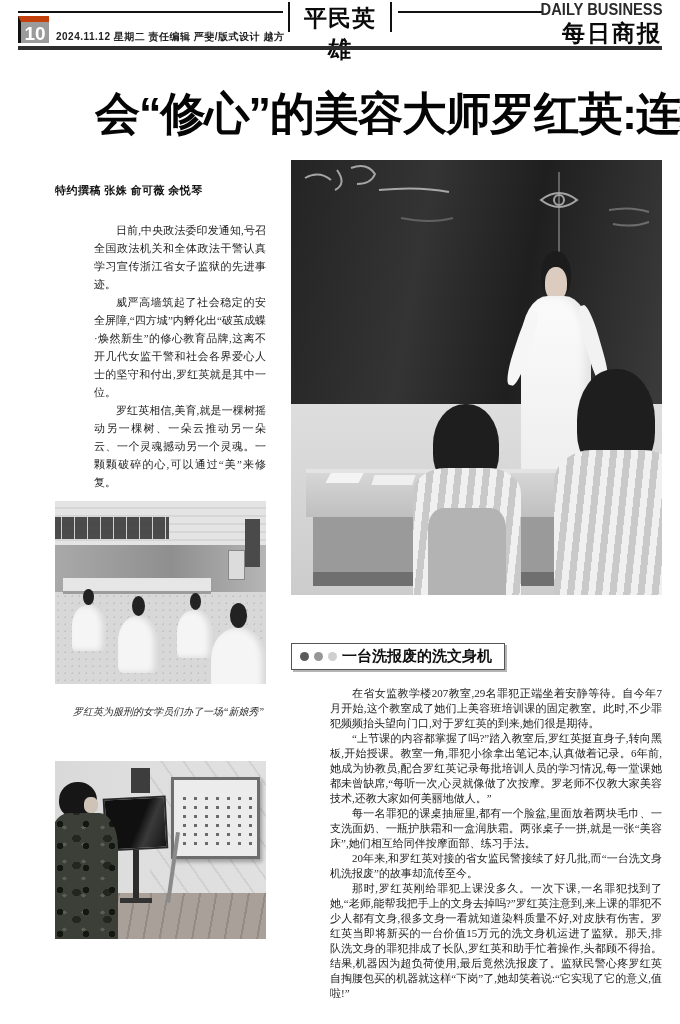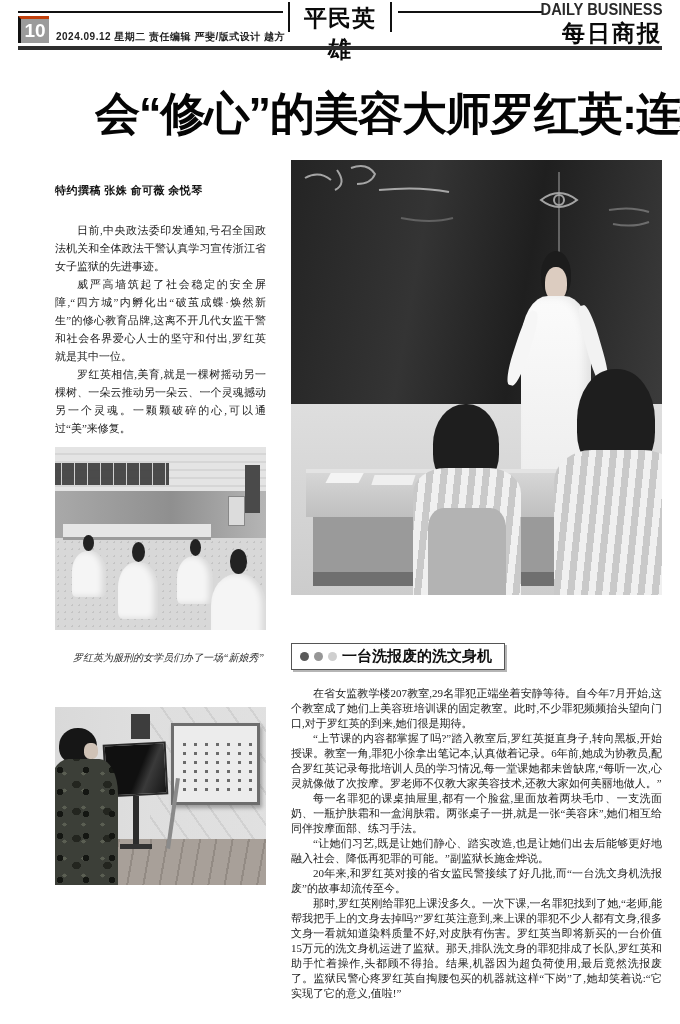--- a/index.html
+++ b/index.html
@@ -12,38 +12,38 @@
   .hdr-vbar       { position:absolute; top:2px; width:2px; height:30px; background:#111; }
   .hdr-section    { position:absolute; left:296px; top:3px; width:88px; text-align:center;
                     font-family:"Liberation Sans","DejaVu Sans",sans-serif; font-weight:900;
                     font-size:23px; letter-spacing:1px; color:#0a0a0a; }
   .hdr-line-right { position:absolute; left:398px; top:11px; width:144px; height:2px; background:#111; }
   .hdr-en         { position:absolute; right:18px; top:1px; font-family:"Liberation Sans","DejaVu Sans",sans-serif;
                     font-weight:700; font-size:16px; letter-spacing:0px; color:#2a2a2a; transform:scaleX(.92); transform-origin:right; }
   .hdr-cn         { position:absolute; right:18px; top:18px; font-family:"Liberation Sans","DejaVu Sans",sans-serif;
                     font-weight:900; font-size:23px; letter-spacing:2px; color:#0a0a0a; }
   .page-box       { position:absolute; left:18px; top:16px; width:31px; height:27px; background:#9b9b9b;
-                    border-top:3px solid #c2410c; border-left:3px solid #111;
+                    border-top:6px solid #c2410c; border-left:3px solid #111;
                     color:#fff; font-family:"Liberation Sans","DejaVu Sans",sans-serif;
                     font-weight:700; font-size:19px; text-align:center; line-height:23px; }
   .hdr-date       { position:absolute; left:56px; top:30px; font-family:"Liberation Sans","DejaVu Sans",sans-serif;
                     font-weight:700; font-size:10px; color:#222; letter-spacing:.5px; }
   .hdr-rule       { position:absolute; left:18px; top:46px; width:644px; height:4px; background:#2e2e2e; }
 
   
   .headline { position:absolute; left:95px; top:84px; width:585px; overflow:hidden; white-space:nowrap;
               font-family:"Liberation Sans","DejaVu Sans",sans-serif; font-weight:900;
               font-size:45px; letter-spacing:-1px; color:#050505; }
 
   
   .col-left  { position:absolute; left:55px;  top:183px; width:211px; }
   .col-right { position:absolute; left:291px; top:160px; width:371px; }
 
   .byline { font-size:11px; font-weight:700; color:#111; margin-bottom:23px; letter-spacing:.5px; }
-  .body-p { font-size:11px; line-height:18px; text-align:justify; text-indent:2em; color:#1c1c1c; }
+  .body-p { font-size:11px; line-height:18px; text-align:justify; text-indent:2em; color:#1c1c1c;margin-left:39px; }
   .col-right .body-p { line-height:15px; }
 
   .caption { font-size:10px; font-style:italic; color:#2b2b2b; text-align:right; padding-right:2px; margin-top:4px; }
 
   
   .sec-hdr { margin-top:48px; display:flex; align-items:center; gap:5px; width:fit-content;
              border:1px solid #555; box-shadow:2px 2px 0 #b5b5b5; padding:3px 12px 3px 8px; background:#fff; }
   .dot { width:9px; height:9px; border-radius:50%; }
   .dot1 { background:#5a5a5a; } .dot2 { background:#969696; } .dot3 { background:#cfcfcf; }
   .sec-title { font-family:"Liberation Sans","DejaVu Sans",sans-serif; font-weight:900; font-size:15px; color:#111; }
@@ -130,21 +130,21 @@
 <div class="page">
 
   <div class="hdr-line-left"></div>
   <div class="hdr-vbar" style="left:288px;"></div>
   <div class="hdr-section">平民英雄</div>
   <div class="hdr-vbar" style="left:390px;"></div>
   <div class="hdr-line-right"></div>
   <div class="hdr-en">DAILY BUSINESS</div>
   <div class="hdr-cn">每日商报</div>
   <div class="page-box">10</div>
-  <div class="hdr-date">2024.09.12 星期二  责任编辑 严斐/版式设计 越方</div>
+  <div class="hdr-date">2024.11.12 星期二  责任编辑 严斐/版式设计 越方</div>
   <div class="hdr-rule"></div>
 
   <h1 class="headline">会“修心”的美容大师罗红英:连续</h1>
 
   <div class="col-left">
     <p class="byline">特约撰稿 张姝 俞可薇 余悦琴</p>
     <p class="body-p">日前,中央政法委印发通知,号召全国政法机关和全体政法干警认真学习宣传浙江省女子监狱的先进事迹。</p>
     <p class="body-p">威严高墙筑起了社会稳定的安全屏障,“四方城”内孵化出“破茧成蝶·焕然新生”的修心教育品牌,这离不开几代女监干警和社会各界爱心人士的坚守和付出,罗红英就是其中一位。</p>
     <p class="body-p">罗红英相信,美育,就是一棵树摇动另一棵树、一朵云推动另一朵云、一个灵魂撼动另一个灵魂。一颗颗破碎的心,可以通过“美”来修复。</p>
 
@@ -243,19 +243,18 @@
       <span class="dot dot1"></span>
       <span class="dot dot2"></span>
       <span class="dot dot3"></span>
       <span class="sec-title">一台洗报废的洗文身机</span>
     </div>
 
     <div class="right-text">
       <p class="body-p">在省女监教学楼207教室,29名罪犯正端坐着安静等待。自今年7月开始,这个教室成了她们上美容班培训课的固定教室。此时,不少罪犯频频抬头望向门口,对于罗红英的到来,她们很是期待。</p>
       <p class="body-p">“上节课的内容都掌握了吗?”踏入教室后,罗红英挺直身子,转向黑板,开始授课。教室一角,罪犯小徐拿出笔记本,认真做着记录。6年前,她成为协教员,配合罗红英记录每批培训人员的学习情况,每一堂课她都未曾缺席,“每听一次,心灵就像做了次按摩。罗老师不仅教大家美容技术,还教大家如何美丽地做人。”</p>
       <p class="body-p">每一名罪犯的课桌抽屉里,都有一个脸盆,里面放着两块毛巾、一支洗面奶、一瓶护肤霜和一盒润肤霜。两张桌子一拼,就是一张“美容床”,她们相互给同伴按摩面部、练习手法。</p>
-      <p class="body-p">“让她们习艺,既是让她们静心、踏实改造,也是让她们出去后能够更好地融入社会、降低再犯罪的可能。”副监狱长施金烨说。</p>
       <p class="body-p">20年来,和罗红英对接的省女监民警接续了好几批,而“一台洗文身机洗报废”的故事却流传至今。</p>
       <p class="body-p">那时,罗红英刚给罪犯上课没多久。一次下课,一名罪犯找到了她,“老师,能帮我把手上的文身去掉吗?”罗红英注意到,来上课的罪犯不少人都有文身,很多文身一看就知道染料质量不好,对皮肤有伤害。罗红英当即将新买的一台价值15万元的洗文身机运进了监狱。那天,排队洗文身的罪犯排成了长队,罗红英和助手忙着操作,头都顾不得抬。结果,机器因为超负荷使用,最后竟然洗报废了。监狱民警心疼罗红英自掏腰包买的机器就这样“下岗”了,她却笑着说:“它实现了它的意义,值啦!”</p>
     </div>
   </div>
 
 </div>
 
 </body></html>

